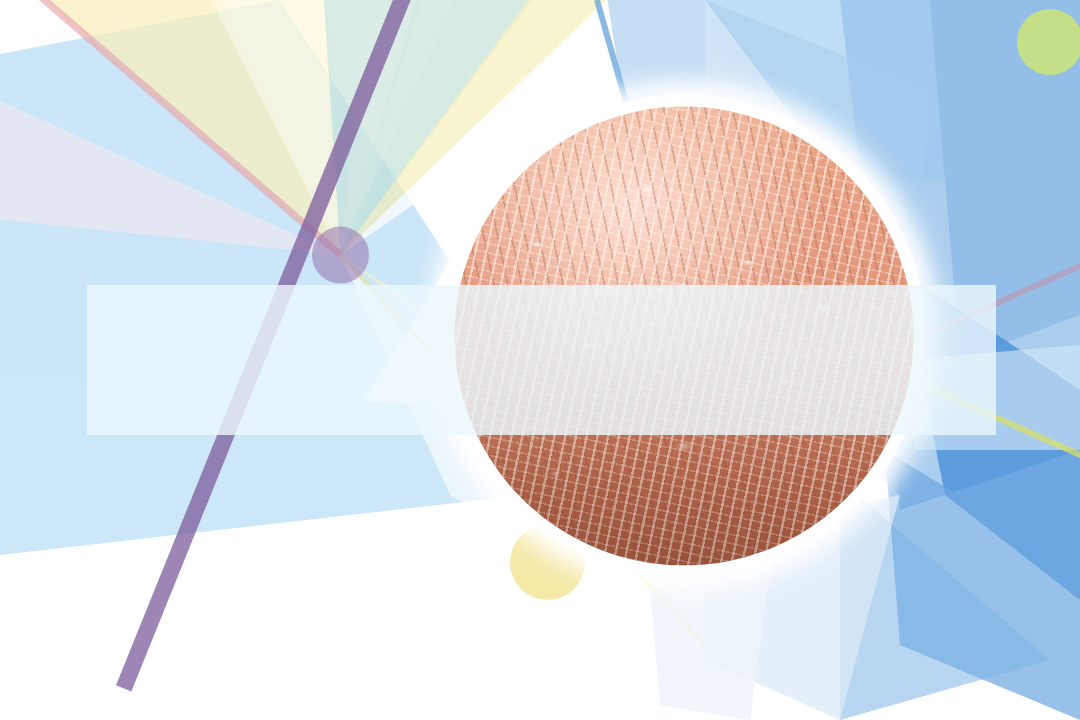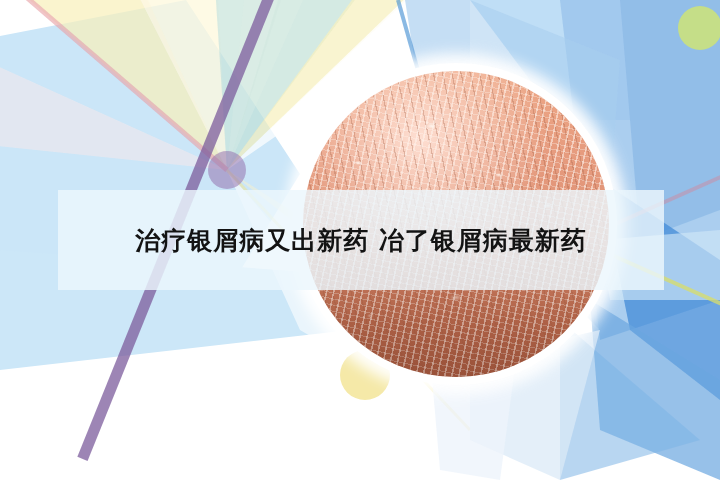--- a/index.html
+++ b/index.html
@@ -167,15 +167,14 @@
 
   <div class="photo-ring"></div>
   <div class="photo">
     <div class="scales"></div>
     <div class="flecks"></div>
     <div class="shade"></div>
   </div>
 
   <div class="text-panel"></div>
 
-  <div class="headline">治疗银屑病又出新药 冶了银屑病最新药</div>
 
 </div>
 
 </body></html>

